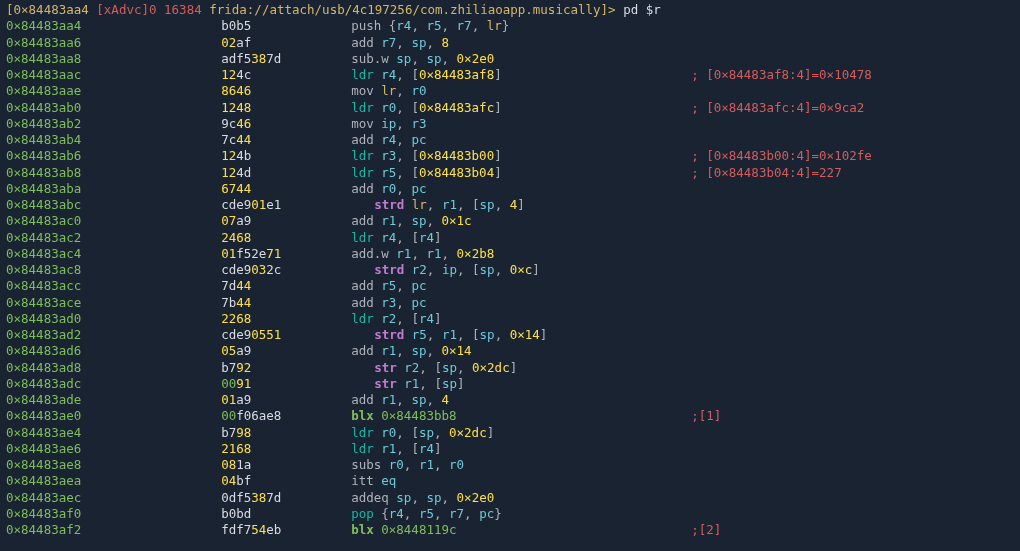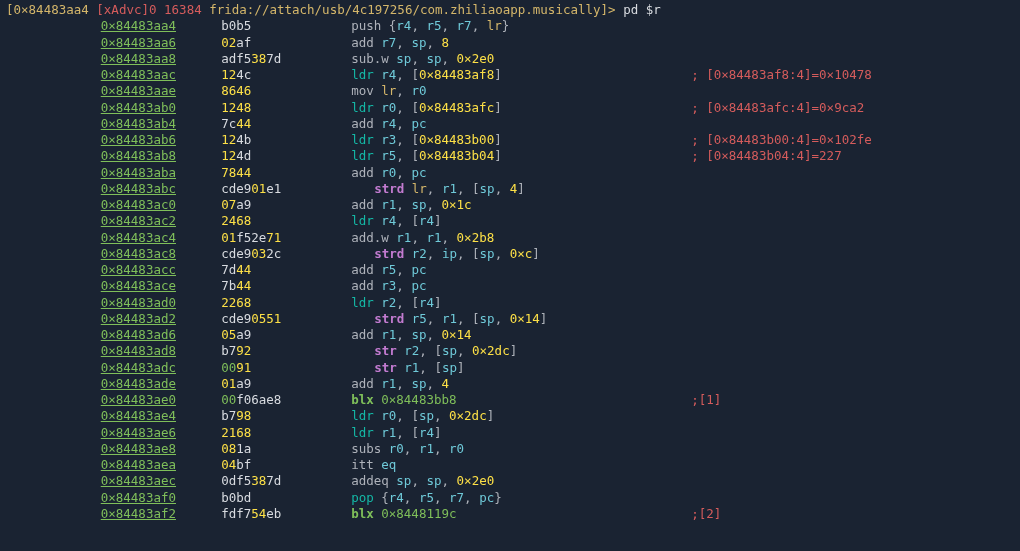--- a/index.html
+++ b/index.html
@@ -24,41 +24,42 @@
   .mnem      { color: #aeb2ba; }
   .mnem-call { color: #7fbf5a; font-weight: bold; }
   .mnem-str  { color: #c27bd0; font-weight: bold; margin-left: 23px; }
   .reg       { color: #6fcad9; }
   .reg-lr    { color: #d4b66a; }
   .cmt       { color: #d55c5c; }
   .prompt-l  { color: #d4b66a; }
   .prompt-m  { color: #d55c5c; }
   .prompt-path{color:#d4b66a;}
   .prompt-gt { color: #d4b66a; }
-  .col-addr  { display:inline-block; width: 170px; text-align:right;text-decoration:underline; }
+  .col-addr  { display:inline-block; width: 170px; text-align:left; }
   .col-hex   { display:inline-block; width: 130px; }
   .col-instr { display:inline-block; width: 340px; }
   .col-cmt   { display:inline-block; }
 </style>
 </head>
 <body>
 
 <div class="prompt-line"><span class="prompt-l">[0×84483aa4</span><span class="prompt-m"> [xAdvc]0 16384 </span><span class="prompt-path">frida://attach/usb/4c197256/com.zhiliaoapp.musically</span><span class="prompt-gt">]&gt; </span><span class="c-white">pd $r</span></div>
 
 <div id="listing">
     <div class="row"><span class="col-addr addr">0×84483aa4</span><span>      </span><span class="col-hex"><span class="c-white">b0</span><span class="c-white">b5</span></span><span class="col-instr"><span class="mnem">push</span><span class="c-text"> </span><span class="c-text">{</span><span class="reg">r4</span><span class="c-text">, </span><span class="reg">r5</span><span class="c-text">, </span><span class="reg">r7</span><span class="c-text">, </span><span class="reg-lr">lr</span><span class="c-text">}</span></span></div>
     <div class="row"><span class="col-addr addr">0×84483aa6</span><span>      </span><span class="col-hex"><span class="c-yellow">02</span><span class="c-white">af</span></span><span class="col-instr"><span class="mnem">add</span><span class="c-text"> </span><span class="reg">r7</span><span class="c-text">, </span><span class="reg">sp</span><span class="c-text">, </span><span class="c-yellow">8</span></span></div>
     <div class="row"><span class="col-addr addr">0×84483aa8</span><span>      </span><span class="col-hex"><span class="c-white">ad</span><span class="c-white">f5</span><span class="c-yellow">38</span><span class="c-white">7d</span></span><span class="col-instr"><span class="mnem">sub.w</span><span class="c-text"> </span><span class="reg">sp</span><span class="c-text">, </span><span class="reg">sp</span><span class="c-text">, </span><span class="c-yellow">0×2e0</span></span></div>
     <div class="row"><span class="col-addr addr">0×84483aac</span><span>      </span><span class="col-hex"><span class="c-yellow">12</span><span class="c-white">4c</span></span><span class="col-instr"><span class="c-red">ldr</span><span class="c-text"> </span><span class="reg">r4</span><span class="c-text">, [</span><span class="c-yellow">0×84483af8</span><span class="c-text">]</span></span><span class="col-cmt cmt">; [0×84483af8:4]=0×10478</span></div>
     <div class="row"><span class="col-addr addr">0×84483aae</span><span>      </span><span class="col-hex"><span class="c-yellow">86</span><span class="c-yellow">46</span></span><span class="col-instr"><span class="mnem">mov</span><span class="c-text"> </span><span class="reg-lr">lr</span><span class="c-text">, </span><span class="reg">r0</span></span></div>
     <div class="row"><span class="col-addr addr">0×84483ab0</span><span>      </span><span class="col-hex"><span class="c-yellow">12</span><span class="c-yellow">48</span></span><span class="col-instr"><span class="c-red">ldr</span><span class="c-text"> </span><span class="reg">r0</span><span class="c-text">, [</span><span class="c-yellow">0×84483afc</span><span class="c-text">]</span></span><span class="col-cmt cmt">; [0×84483afc:4]=0×9ca2</span></div>
+    <div class="row"><span class="col-addr addr">0×84483ab2</span><span>      </span><span class="col-hex"><span class="c-white">9c</span><span class="c-yellow">46</span></span><span class="col-instr"><span class="mnem">mov</span><span class="c-text"> </span><span class="reg">ip</span><span class="c-text">, </span><span class="reg">r3</span></span></div>
     <div class="row"><span class="col-addr addr">0×84483ab4</span><span>      </span><span class="col-hex"><span class="c-white">7c</span><span class="c-yellow">44</span></span><span class="col-instr"><span class="mnem">add</span><span class="c-text"> </span><span class="reg">r4</span><span class="c-text">, </span><span class="reg">pc</span></span></div>
     <div class="row"><span class="col-addr addr">0×84483ab6</span><span>      </span><span class="col-hex"><span class="c-yellow">12</span><span class="c-white">4b</span></span><span class="col-instr"><span class="c-red">ldr</span><span class="c-text"> </span><span class="reg">r3</span><span class="c-text">, [</span><span class="c-yellow">0×84483b00</span><span class="c-text">]</span></span><span class="col-cmt cmt">; [0×84483b00:4]=0×102fe</span></div>
     <div class="row"><span class="col-addr addr">0×84483ab8</span><span>      </span><span class="col-hex"><span class="c-yellow">12</span><span class="c-white">4d</span></span><span class="col-instr"><span class="c-red">ldr</span><span class="c-text"> </span><span class="reg">r5</span><span class="c-text">, [</span><span class="c-yellow">0×84483b04</span><span class="c-text">]</span></span><span class="col-cmt cmt">; [0×84483b04:4]=227</span></div>
-    <div class="row"><span class="col-addr addr">0×84483aba</span><span>      </span><span class="col-hex"><span class="c-yellow">78</span><span class="c-yellow">44</span></span><span class="col-instr"><span class="mnem">add</span><span class="c-text"> </span><span class="reg">r0</span><span class="c-text">, </span><span class="reg">pc</span></span></div>
+    <div class="row"><span class="col-addr addr">0×84483aba</span><span>      </span><span class="col-hex"><span class="c-yellow">67</span><span class="c-yellow">44</span></span><span class="col-instr"><span class="mnem">add</span><span class="c-text"> </span><span class="reg">r0</span><span class="c-text">, </span><span class="reg">pc</span></span></div>
     <div class="row"><span class="col-addr addr">0×84483abc</span><span>      </span><span class="col-hex"><span class="c-white">cd</span><span class="c-white">e9</span><span class="c-yellow">01</span><span class="c-white">e1</span></span><span class="col-instr"><span class="mnem-str">strd</span><span class="c-text"> </span><span class="reg-lr">lr</span><span class="c-text">, </span><span class="reg">r1</span><span class="c-text">, [</span><span class="reg">sp</span><span class="c-text">, </span><span class="c-yellow">4</span><span class="c-text">]</span></span></div>
     <div class="row"><span class="col-addr addr">0×84483ac0</span><span>      </span><span class="col-hex"><span class="c-yellow">07</span><span class="c-white">a9</span></span><span class="col-instr"><span class="mnem">add</span><span class="c-text"> </span><span class="reg">r1</span><span class="c-text">, </span><span class="reg">sp</span><span class="c-text">, </span><span class="c-yellow">0×1c</span></span></div>
     <div class="row"><span class="col-addr addr">0×84483ac2</span><span>      </span><span class="col-hex"><span class="c-yellow">24</span><span class="c-yellow">68</span></span><span class="col-instr"><span class="c-red">ldr</span><span class="c-text"> </span><span class="reg">r4</span><span class="c-text">, [</span><span class="reg">r4</span><span class="c-text">]</span></span></div>
     <div class="row"><span class="col-addr addr">0×84483ac4</span><span>      </span><span class="col-hex"><span class="c-yellow">01</span><span class="c-white">f5</span><span class="c-white">2e</span><span class="c-yellow">71</span></span><span class="col-instr"><span class="mnem">add.w</span><span class="c-text"> </span><span class="reg">r1</span><span class="c-text">, </span><span class="reg">r1</span><span class="c-text">, </span><span class="c-yellow">0×2b8</span></span></div>
     <div class="row"><span class="col-addr addr">0×84483ac8</span><span>      </span><span class="col-hex"><span class="c-white">cd</span><span class="c-white">e9</span><span class="c-yellow">03</span><span class="c-white">2c</span></span><span class="col-instr"><span class="mnem-str">strd</span><span class="c-text"> </span><span class="reg">r2</span><span class="c-text">, </span><span class="reg">ip</span><span class="c-text">, [</span><span class="reg">sp</span><span class="c-text">, </span><span class="c-yellow">0×c</span><span class="c-text">]</span></span></div>
     <div class="row"><span class="col-addr addr">0×84483acc</span><span>      </span><span class="col-hex"><span class="c-white">7d</span><span class="c-yellow">44</span></span><span class="col-instr"><span class="mnem">add</span><span class="c-text"> </span><span class="reg">r5</span><span class="c-text">, </span><span class="reg">pc</span></span></div>
     <div class="row"><span class="col-addr addr">0×84483ace</span><span>      </span><span class="col-hex"><span class="c-white">7b</span><span class="c-yellow">44</span></span><span class="col-instr"><span class="mnem">add</span><span class="c-text"> </span><span class="reg">r3</span><span class="c-text">, </span><span class="reg">pc</span></span></div>
     <div class="row"><span class="col-addr addr">0×84483ad0</span><span>      </span><span class="col-hex"><span class="c-yellow">22</span><span class="c-yellow">68</span></span><span class="col-instr"><span class="c-red">ldr</span><span class="c-text"> </span><span class="reg">r2</span><span class="c-text">, [</span><span class="reg">r4</span><span class="c-text">]</span></span></div>
     <div class="row"><span class="col-addr addr">0×84483ad2</span><span>      </span><span class="col-hex"><span class="c-white">cd</span><span class="c-white">e9</span><span class="c-yellow">05</span><span class="c-yellow">51</span></span><span class="col-instr"><span class="mnem-str">strd</span><span class="c-text"> </span><span class="reg">r5</span><span class="c-text">, </span><span class="reg">r1</span><span class="c-text">, [</span><span class="reg">sp</span><span class="c-text">, </span><span class="c-yellow">0×14</span><span class="c-text">]</span></span></div>
     <div class="row"><span class="col-addr addr">0×84483ad6</span><span>      </span><span class="col-hex"><span class="c-yellow">05</span><span class="c-white">a9</span></span><span class="col-instr"><span class="mnem">add</span><span class="c-text"> </span><span class="reg">r1</span><span class="c-text">, </span><span class="reg">sp</span><span class="c-text">, </span><span class="c-yellow">0×14</span></span></div>

